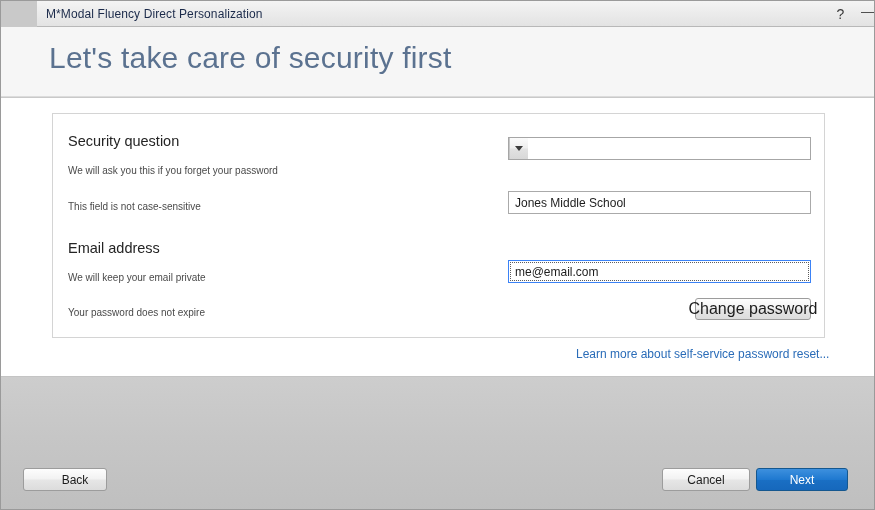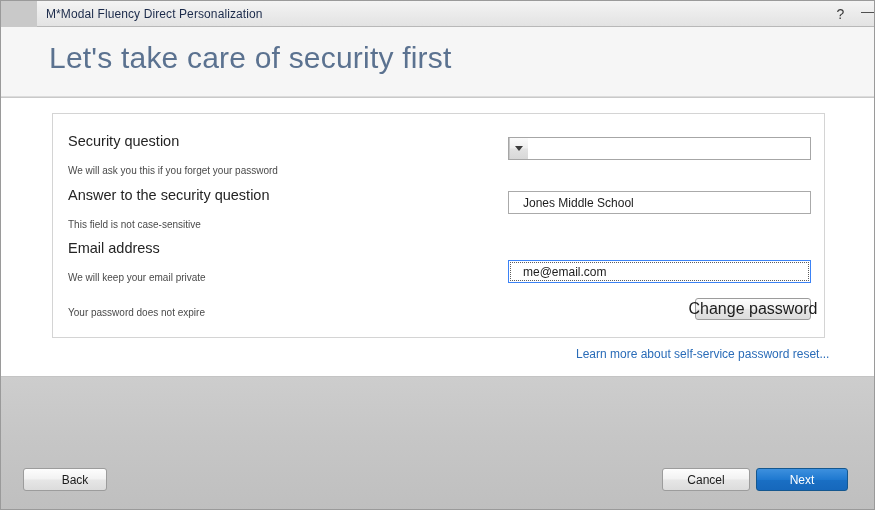--- a/index.html
+++ b/index.html
@@ -155,21 +155,21 @@
 
   
   .textbox {
     position: absolute;
     left: 455px;
     width: 303px; height: 23px;
     background: #ffffff;
     border: 1px solid #aaaaaa;
     display: flex;
     align-items: center;
-    padding-left: 14px;
+    padding-left: 6px;
     font-size: 12px;
     color: #1d1d1d;
     white-space: nowrap;
     overflow: hidden;
   }
   .textbox.focused {
     border: 1px solid #3b82f6;
     outline: none;
     margin-top: 16px;
   }
@@ -275,21 +275,20 @@
       </div>
       <div class="combo" style="top:5px;">
         <div class="combo-arrow">
           <span class="tri"></span>
         </div>
       </div>
     </div>
 
     <div class="form-row" style="top:72px;">
       <div class="label-block">
-        <div class="field-title">Answer to the security question</div>
         <div class="field-sub">This field is not case-sensitive</div>
       </div>
       <div class="textbox" style="top:5px;">
         <span class="tb-val">Jones Middle School</span>
       </div>
     </div>
 
     <div class="form-row" style="top:125px;">
       <div class="label-block">
         <div class="field-title">Email address</div>

